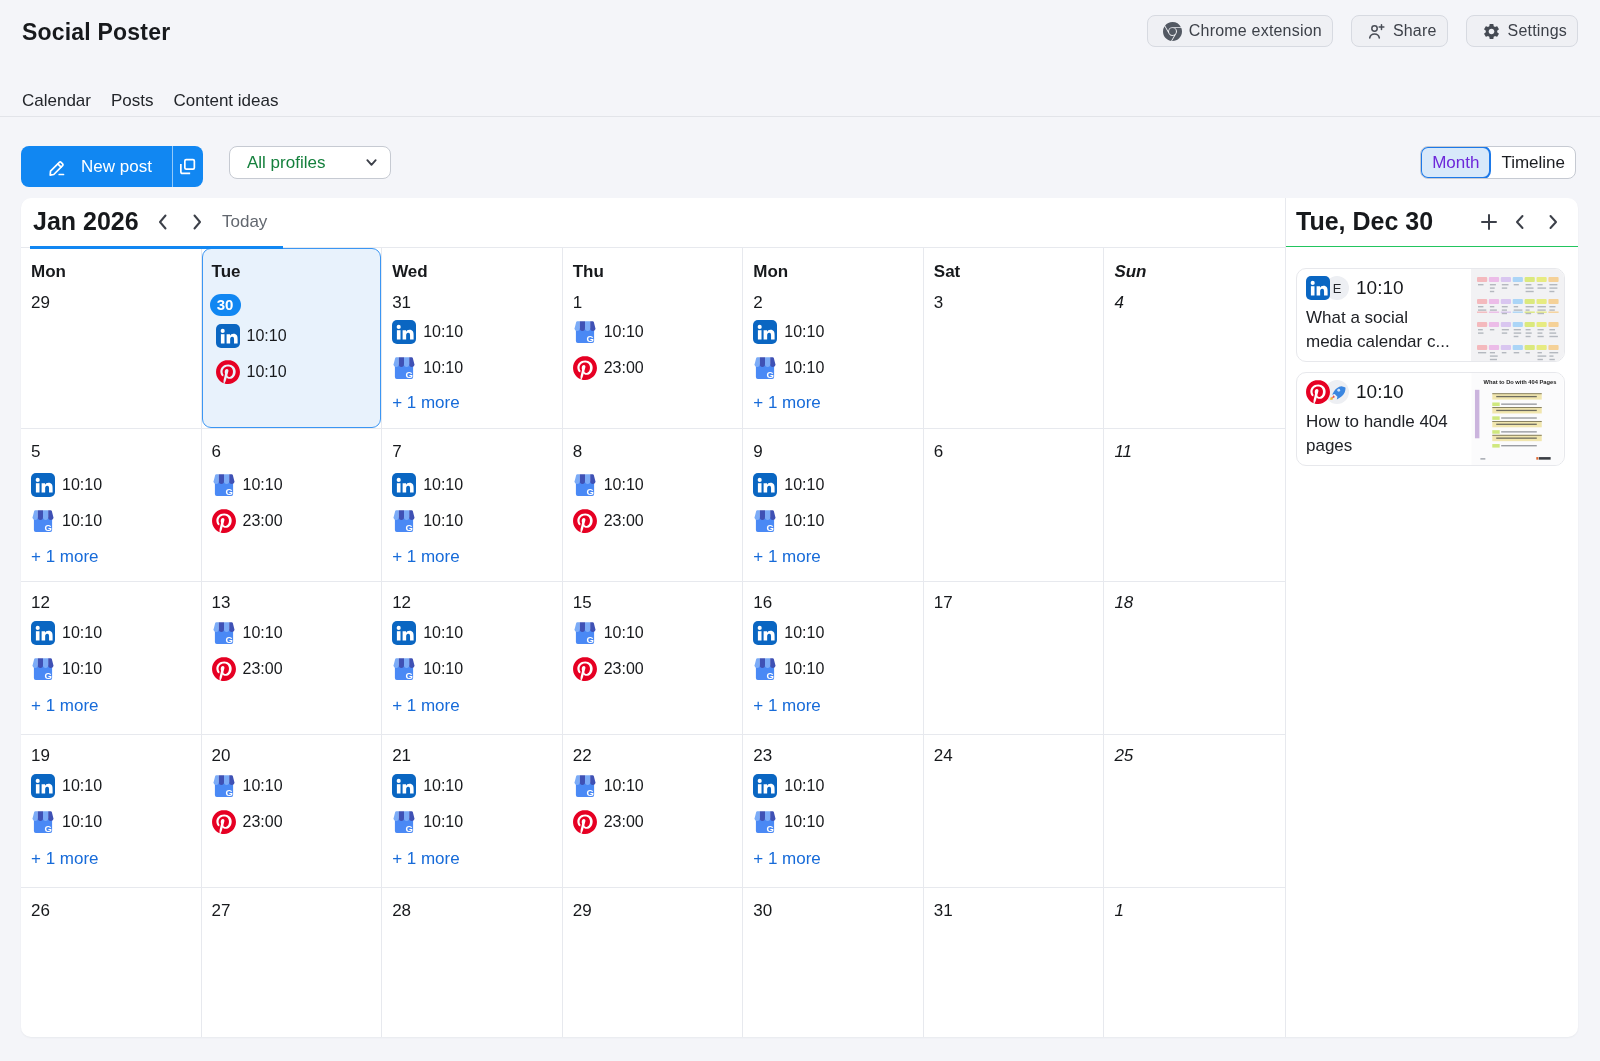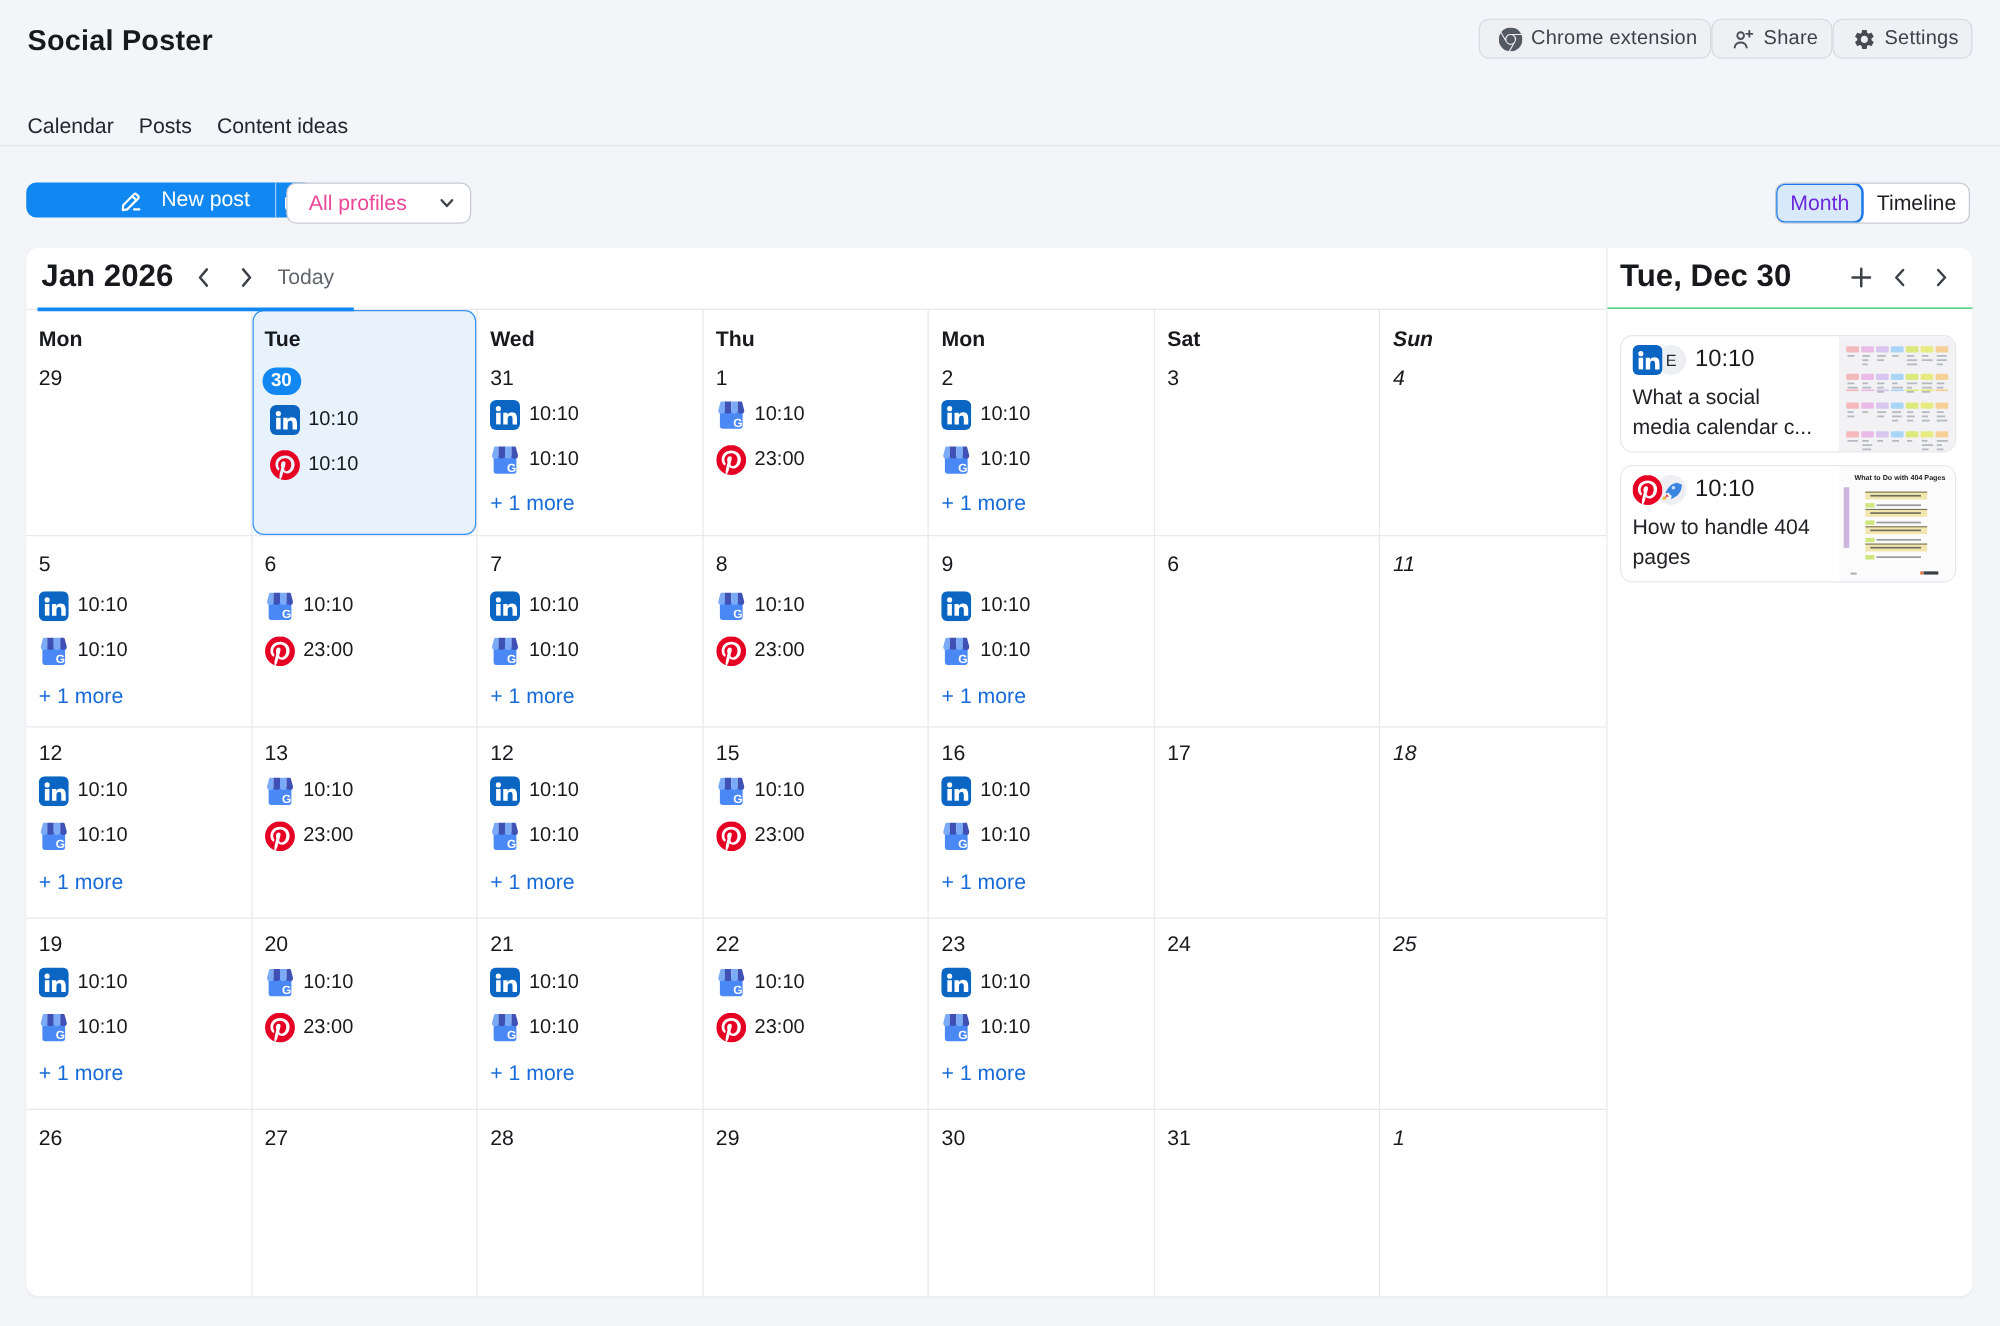--- a/index.html
+++ b/index.html
@@ -1,29 +1,29 @@
 <!DOCTYPE html>
 <html><head><meta charset="utf-8">
 <style>
 * { margin:0; padding:0; box-sizing:border-box; }
 html,body { width:1600px; height:1061px; background:#f4f5f9; font-family:"Liberation Sans",sans-serif; color:#1b1d21; overflow:hidden; }
 .apptitle { position:absolute; left:22px; top:19px; font-size:23px; font-weight:bold; letter-spacing:.2px; color:#17191c; }
-.topbtns { position:absolute; top:15px; right:22px; display:flex; gap:0;justify-content:flex-end; }
+.topbtns { position:absolute; top:15px; right:22px; display:flex; gap:18px;justify-content:flex-end; }
 .tbtn { height:32px; display:flex; align-items:center; gap:7px; padding:0 10px 0 15px; background:#eff0f4; border:1px solid #d7dae1; border-radius:8px; font-size:16px; color:#3d4149; letter-spacing:.2px; }
 .tbtn svg { width:19px; height:19px; }
 .tabs { position:absolute; left:22px; top:91px; display:flex; gap:20px; font-size:17px; color:#23262b; }
 .tabline { position:absolute; left:0; top:116px; width:1600px; height:1px; background:#e2e4e9; }
 .toolbar { position:absolute; left:21px; top:146px; right:22px; height:33px; }
-.newpost { position:absolute; left:0; top:0; height:28px; display:flex; background:#1187f2; border-radius:8px; color:#fff; overflow:hidden;padding-left:48px; }
+.newpost { position:absolute; left:0; top:0; height:41px; display:flex; background:#1187f2; border-radius:8px; color:#fff; overflow:hidden; }
 .np-main { display:flex; align-items:center; gap:14px; padding:0 20px 0 26px; font-size:17px; }
 .np-main svg { width:20px; height:20px; }
 .np-div { width:1px; background:rgba(255,255,255,.55); margin:0; }
 .np-copy { width:30px; display:flex; align-items:center; justify-content:center; }
 .np-copy svg { width:19px; height:19px; }
-.profiles { position:absolute; left:208px; top:0; width:148px; height:33px; background:#fff; border:1px solid #c6cad2; border-radius:8px; display:flex; align-items:center; justify-content:space-between; padding:0 12px 0 17px; font-size:17px; color:#ec4899; }
+.profiles { position:absolute; left:208px; top:0; width:162px; height:33px; background:#fff; border:1px solid #c6cad2; border-radius:8px; display:flex; align-items:center; justify-content:space-between; padding:0 12px 0 17px; font-size:17px; color:#15803d; }
 .profiles svg { width:13px; height:13px; }
 .seg { position:absolute; right:2px; top:0; height:33px; display:flex; border:1px solid #c6cad2; border-radius:8px; background:#fff; overflow:hidden; }
 .seg .m { padding:0 10px; display:flex; align-items:center; font-size:17px; background:#d8e9fa; border:2px solid #1d79e8; border-radius:8px; margin:-1px 0 -1px -1px; color:#6d28d9; }
 .seg .t { padding:0 10px; display:flex; align-items:center; font-size:17px; color:#1b1d21; }
 .panel { position:absolute; left:21px; top:198px; width:1557px; height:839px; background:#fff; border-radius:10px; box-shadow:0 1px 2px rgba(25,30,45,.05); display:flex; }
 .calside { width:1264px; position:relative; }
 .calhead { height:49px; position:relative; }
 .mtitle { position:absolute; left:12px; top:9px; font-size:25px; font-weight:bold; color:#17191c; }
 .nav { position:absolute; left:135px; top:14px; display:flex; gap:20px; }
 .nav svg { width:14px; height:20px; }

